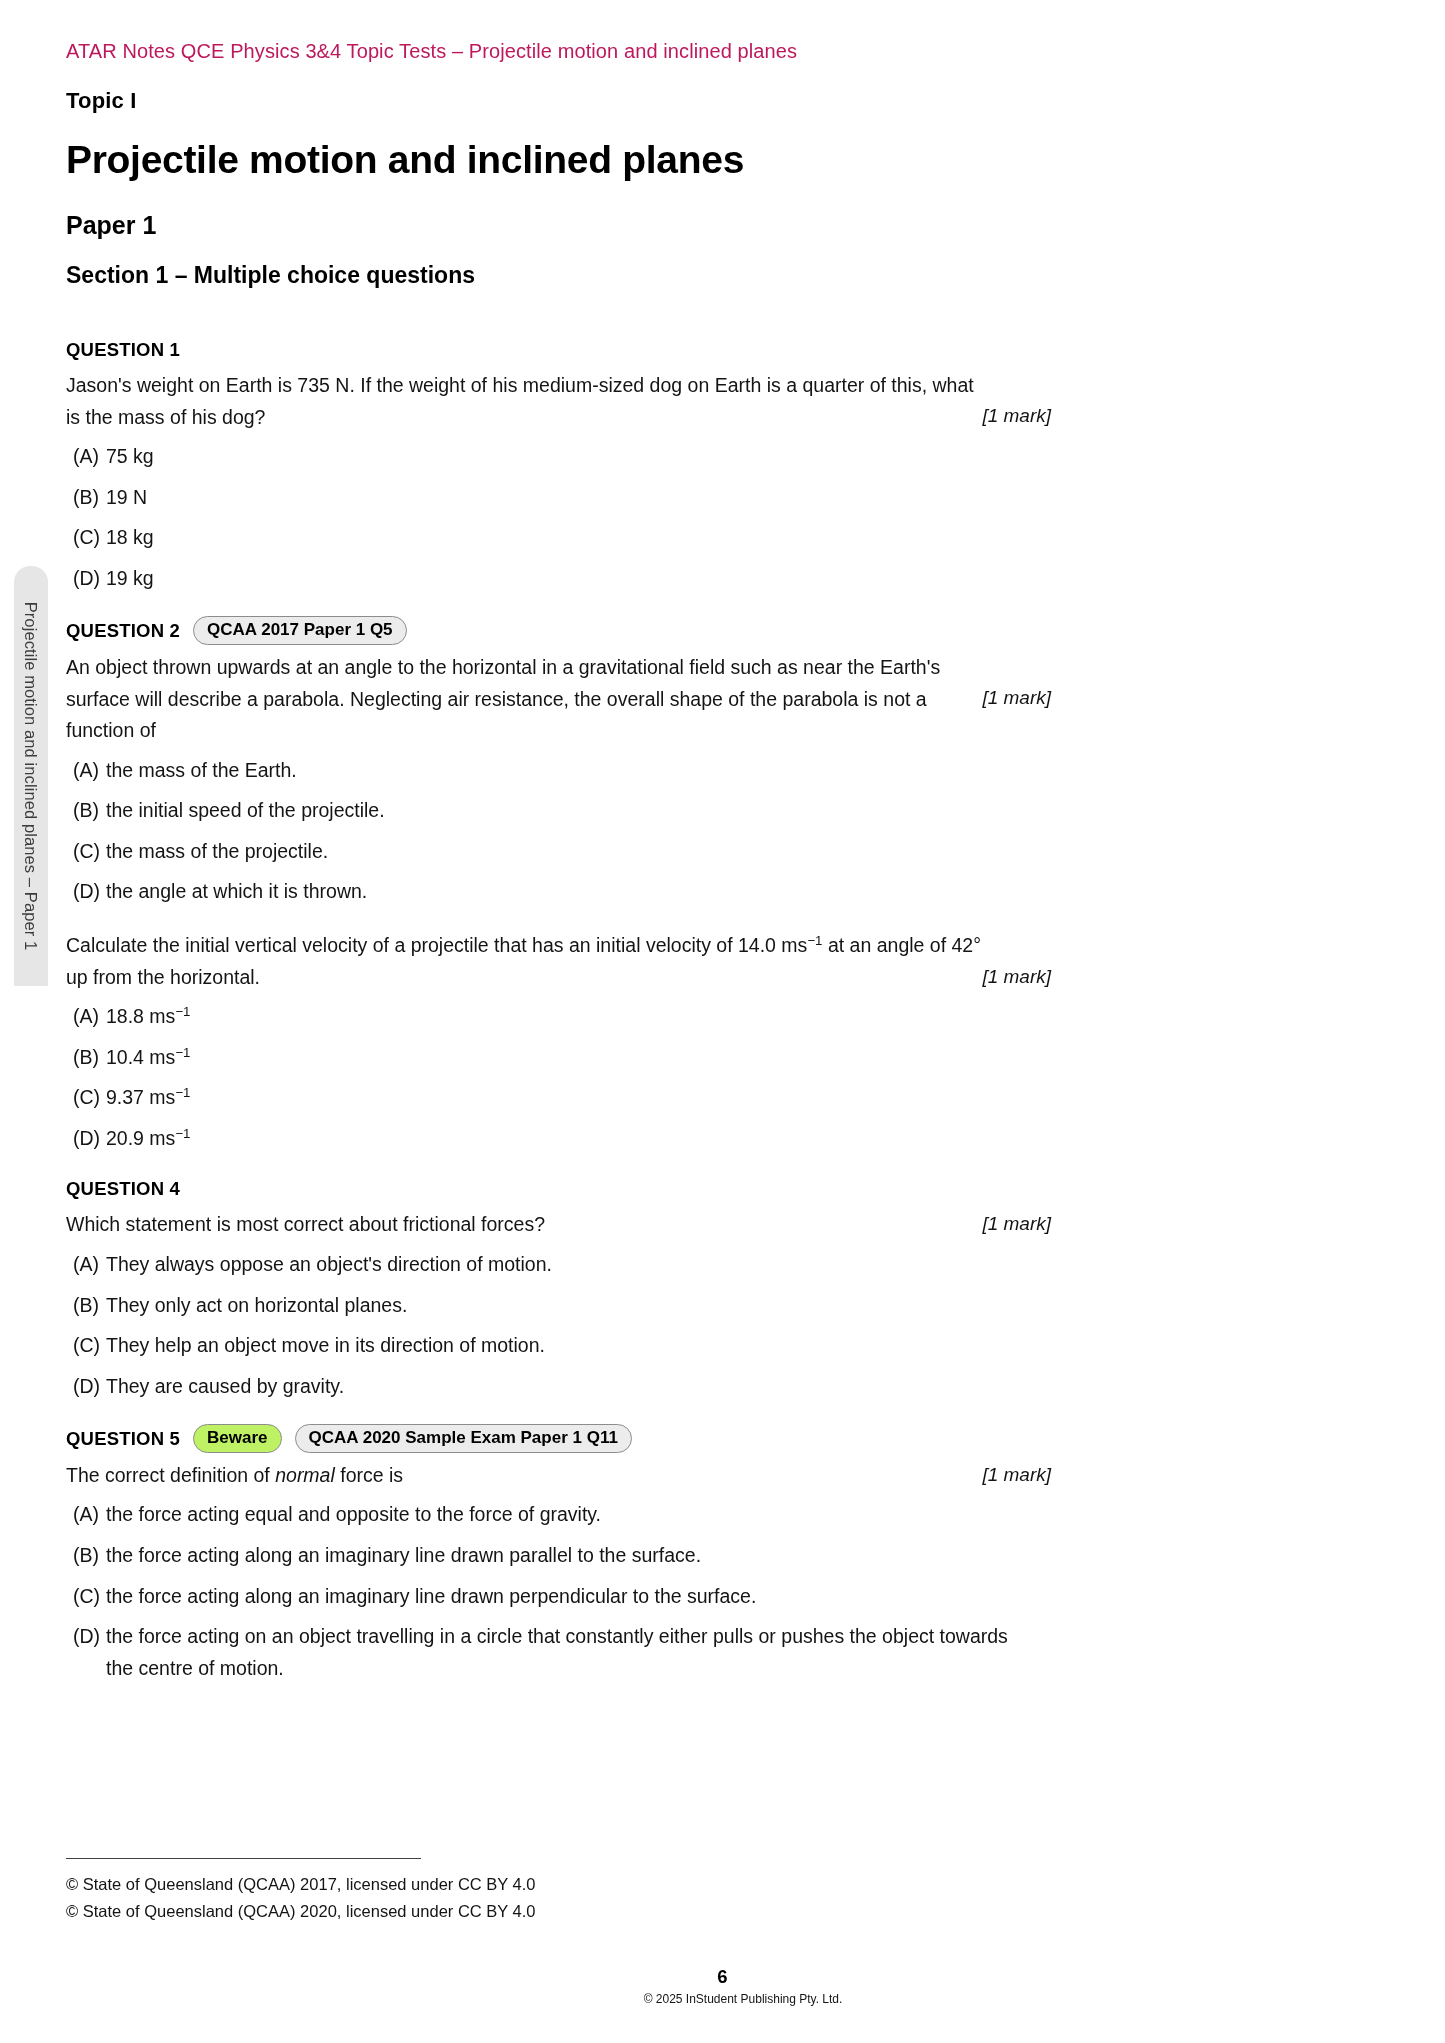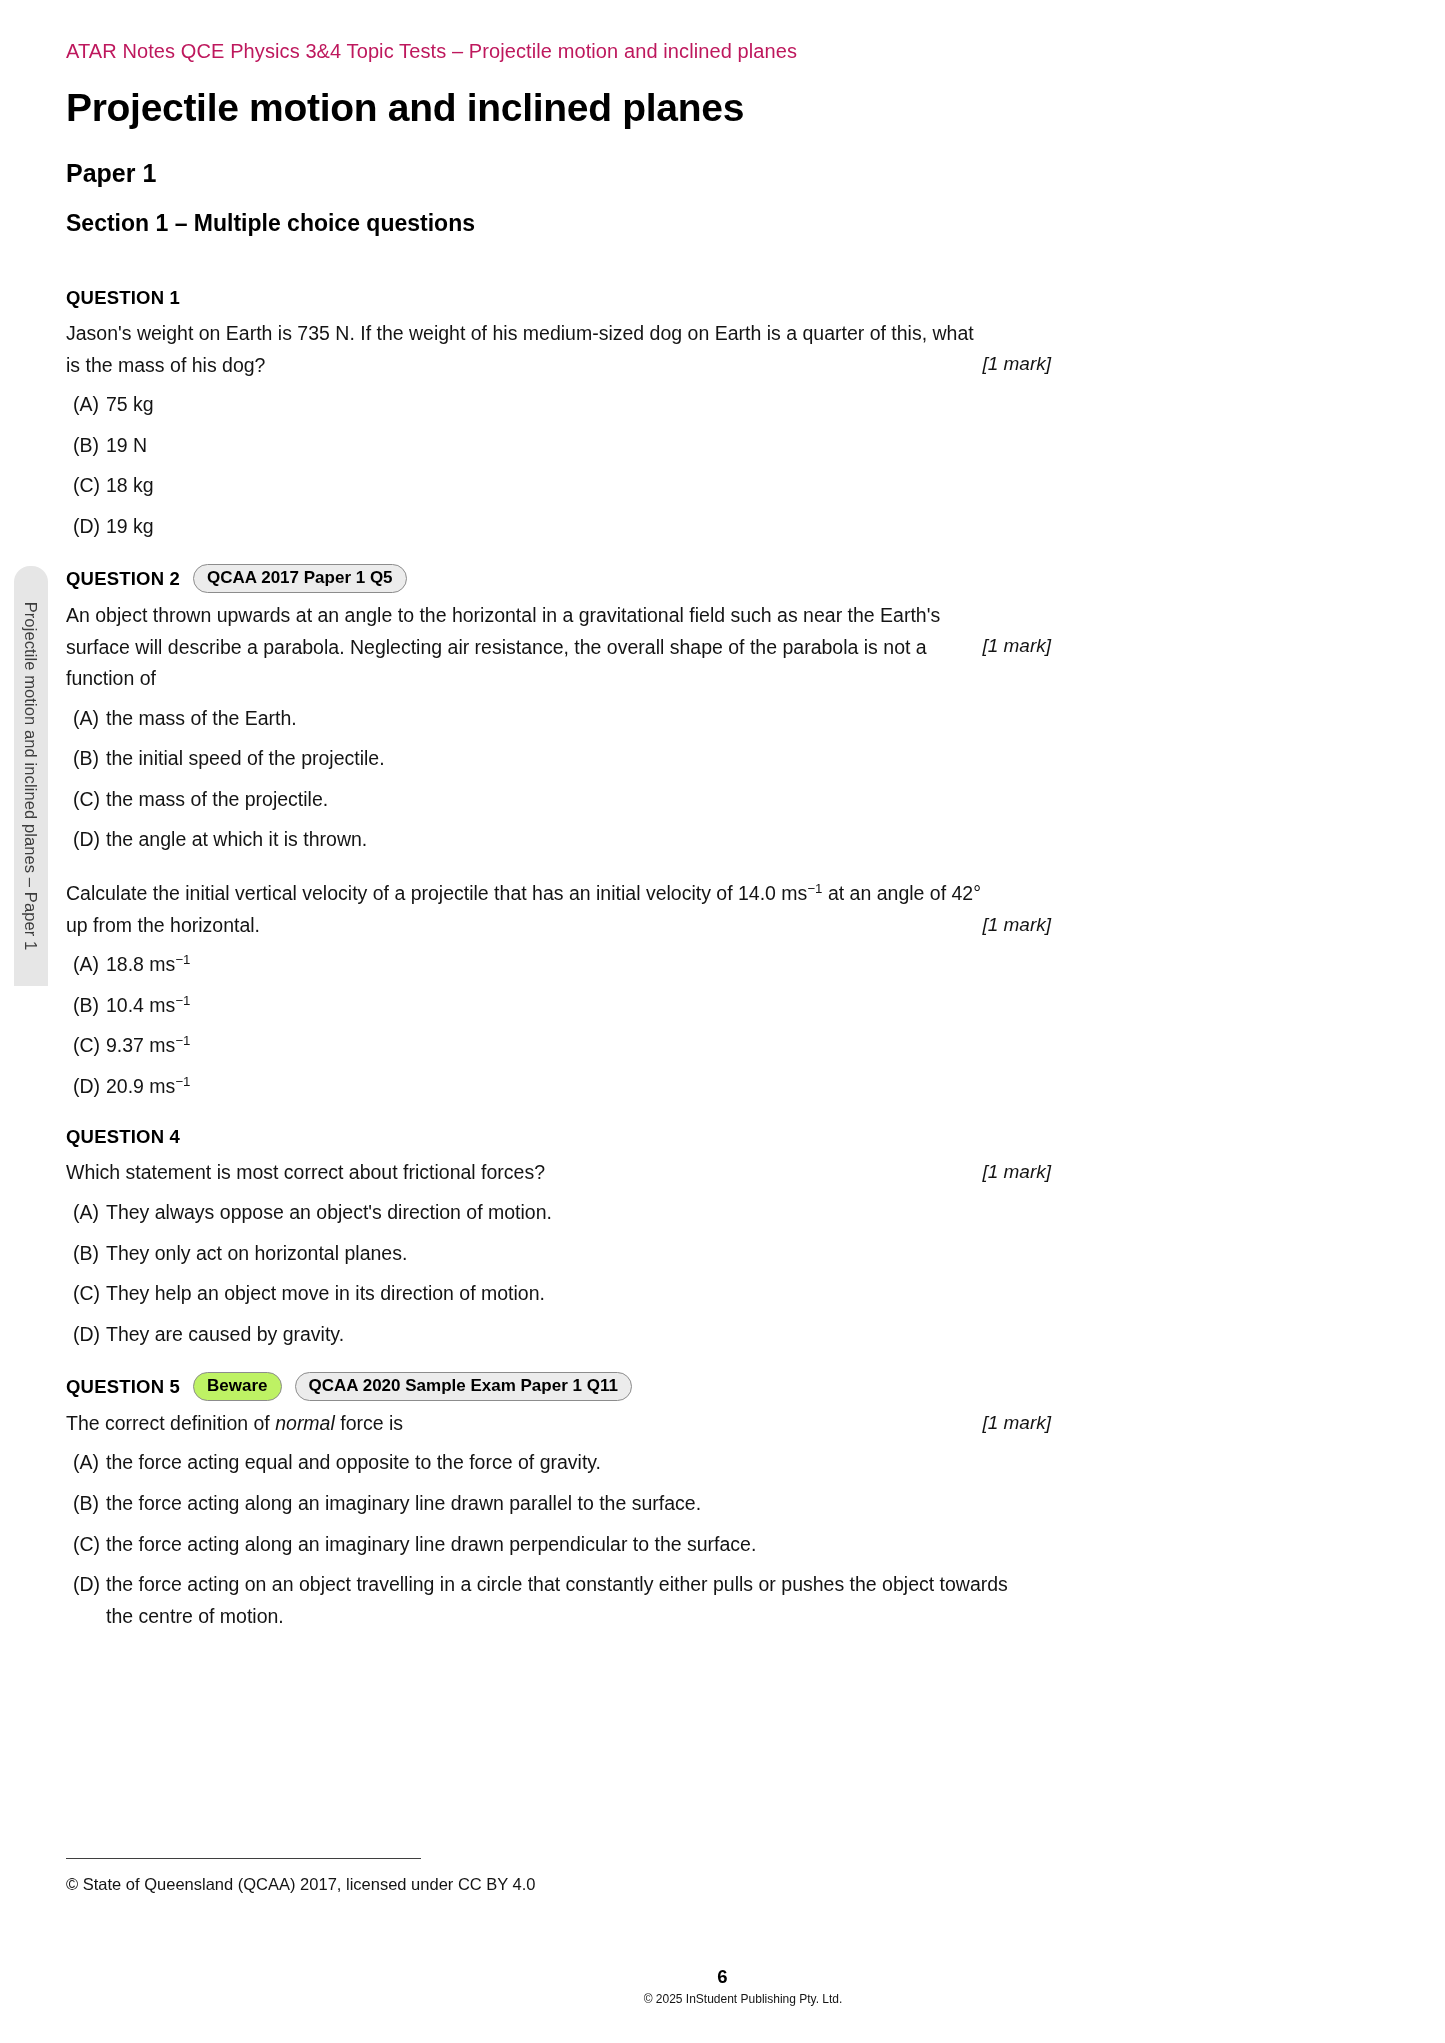--- a/index.html
+++ b/index.html
@@ -215,20 +215,21 @@
 
 <div class="page">
 
   <div class="side-tab">
     <div class="side-tab-label">Projectile motion and inclined planes – Paper 1</div>
   </div>
 
   <div class="running-head">ATAR Notes QCE Physics 3&amp;4 Topic Tests – Projectile motion and inclined planes</div>
 
   <div class="content">
+    <div class="topic-label">Topic I</div>
     <h1 class="doc-title">Projectile motion and inclined planes</h1>
     <div class="paper-label">Paper 1</div>
     <div class="section-label">Section 1 – Multiple choice questions</div>
 
     <div id="questions-container">
         <div class="question">
           <div class="q-head">
             <span class="q-number">QUESTION 1</span>
           </div>
           <div class="q-body">
@@ -361,20 +362,21 @@
               <span class="opt-text">the force acting on an object travelling in a circle that constantly either pulls or pushes the object towards the centre of motion.</span>
             </li>
           </ul>
         </div>
       </div>
   </div>
 
   <div class="footnotes">
     <div class="footnote-rule"></div>
     <div class="footnote">©  State of Queensland (QCAA) 2017, licensed under CC BY 4.0</div>
+    <div class="footnote">©  State of Queensland (QCAA) 2020, licensed under CC BY 4.0</div>
   </div>
 
   <div class="footer">
     <div class="page-number">6</div>
     <div class="copyright">© 2025 InStudent Publishing Pty. Ltd.</div>
   </div>
 
 </div>
 
 </body></html>

